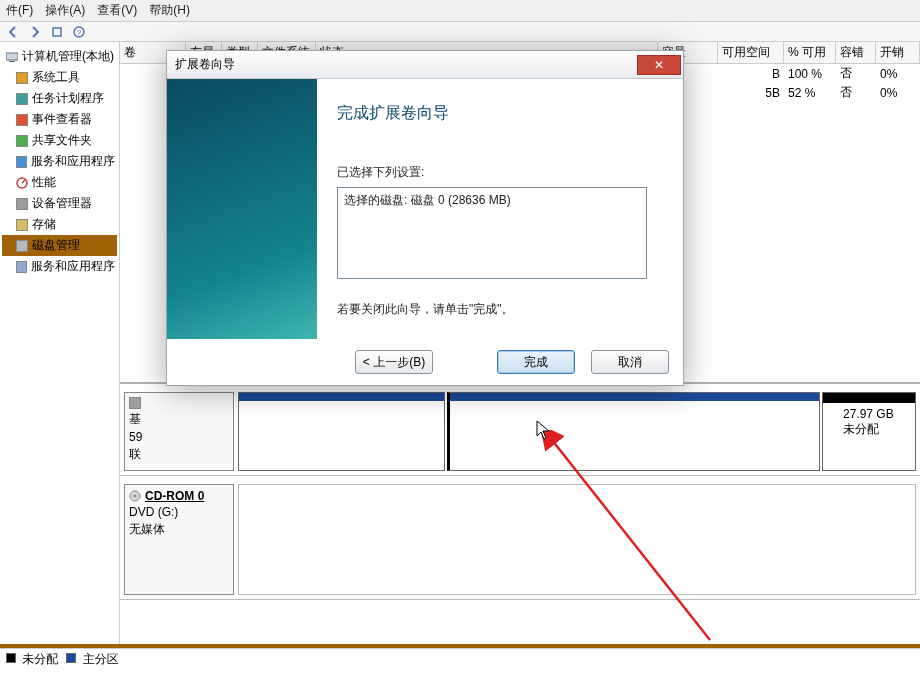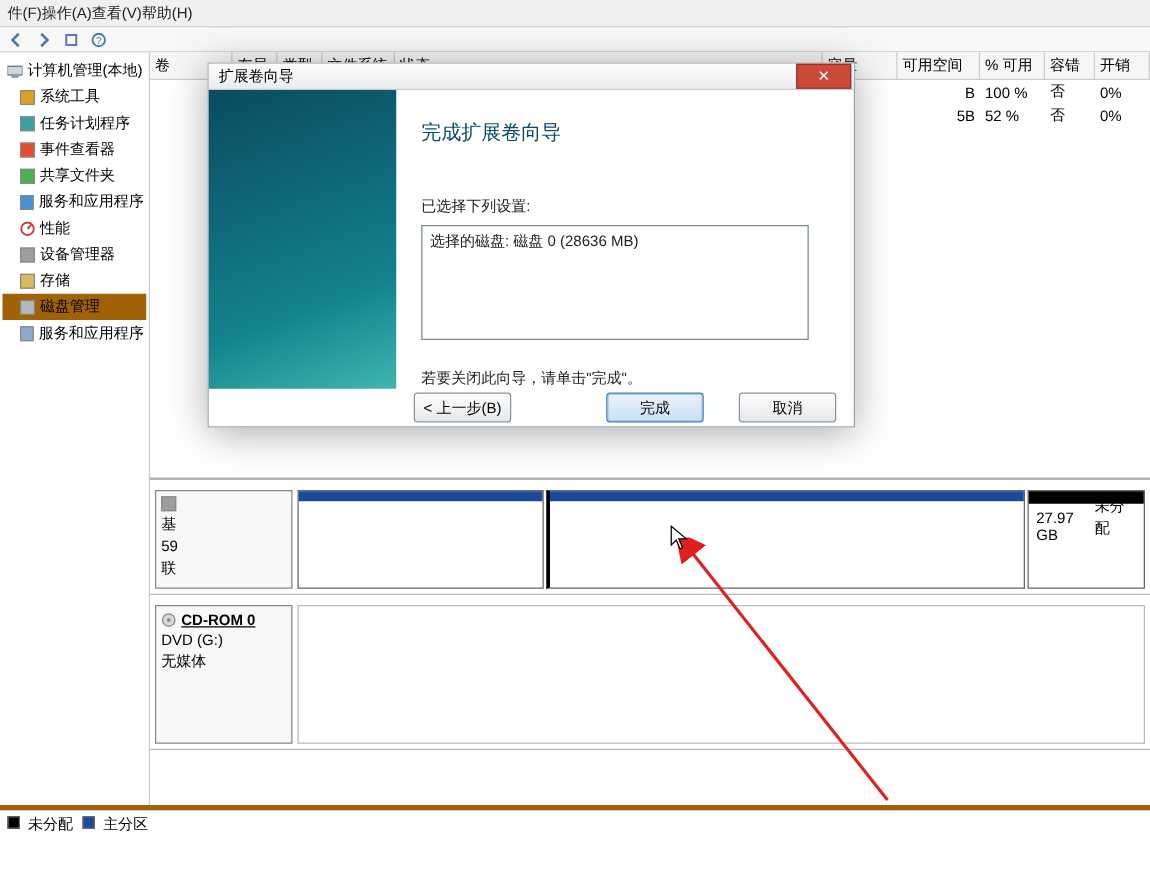--- a/index.html
+++ b/index.html
@@ -9,20 +9,21 @@
     font-family: "Microsoft YaHei", "SimSun", Tahoma, sans-serif;
     font-size: 12px;
     background: #fff;
     overflow: hidden;
     position: relative;
   }
   .menubar {
     height: 22px;
     display: flex;
     align-items: center;
+    gap: 12px;
     padding: 0 6px;
     border-bottom: 1px solid #ccc;
     color: #222;
     background: #f0f0f0;
   }
   .toolbar {
     height: 20px;
     display: flex;
     align-items: center;
     gap: 8px;
@@ -116,22 +117,22 @@
   }
   .disk-label .title { font-weight: bold; text-decoration: underline; }
   .disk-parts {
     flex: 1;
     display: flex;
     padding: 4px 4px 4px 0;
     gap: 2px;
   }
   .part {
     border: 1px solid #666;
-    padding: 4px 6px;
-    display: flex; flex-direction: row; justify-content: flex-start;
+    padding: 4px 20px;
+    display: flex; flex-direction: column; justify-content: flex-start;
     position: relative;
   }
   .part.topstripe::before {
     content: "";
     position: absolute; left: 0; right: 0; top: 0;
     height: 8px;
     background: #1a4a9c;
   }
   .part.blackstripe::before {
     content: "";
@@ -146,21 +147,21 @@
     display: flex; align-items: center; gap: 8px;
     padding: 0 6px;
     border-top: 1px solid #ccc;
   }
   .legend-swatch { width: 10px; height: 10px; display: inline-block; margin-right: 3px; border: 1px solid #666; }
 
   
   .wizard {
     position: absolute;
     left: 166px; top: 50px;
-    width: 518px; height: 292px;
+    width: 518px; height: 336px;
     background: #fff;
     border: 1px solid #9aa7b3;
     box-shadow: 0 4px 30px rgba(0,0,0,.35);
     display: flex; flex-direction: column;
   }
   .wizard-title {
     height: 28px;
     background: linear-gradient(#fdfdfd, #e9ecef);
     border-bottom: 1px solid #c8c8c8;
     display: flex; align-items: center; justify-content: space-between;
@@ -201,21 +202,21 @@
     width: 310px; height: 92px;
     border: 1px solid #7a8a99;
     padding: 4px 6px;
     background: #fff;
     font-size: 12px;
   }
   .wiz-note { margin-top: 22px; }
   .wiz-buttons {
     height: 46px;
     display: flex; align-items: center; justify-content: flex-end;
-    gap: 28px;
+    gap: 16px;
     padding: 0 14px;
   }
   .wiz-btn {
     min-width: 78px; height: 24px;
     border: 1px solid #8a94a0;
     background: linear-gradient(#fdfdfd, #e6e8ea);
     border-radius: 3px;
     display: flex; align-items: center; justify-content: center;
     font-size: 12px;
     cursor: pointer;

